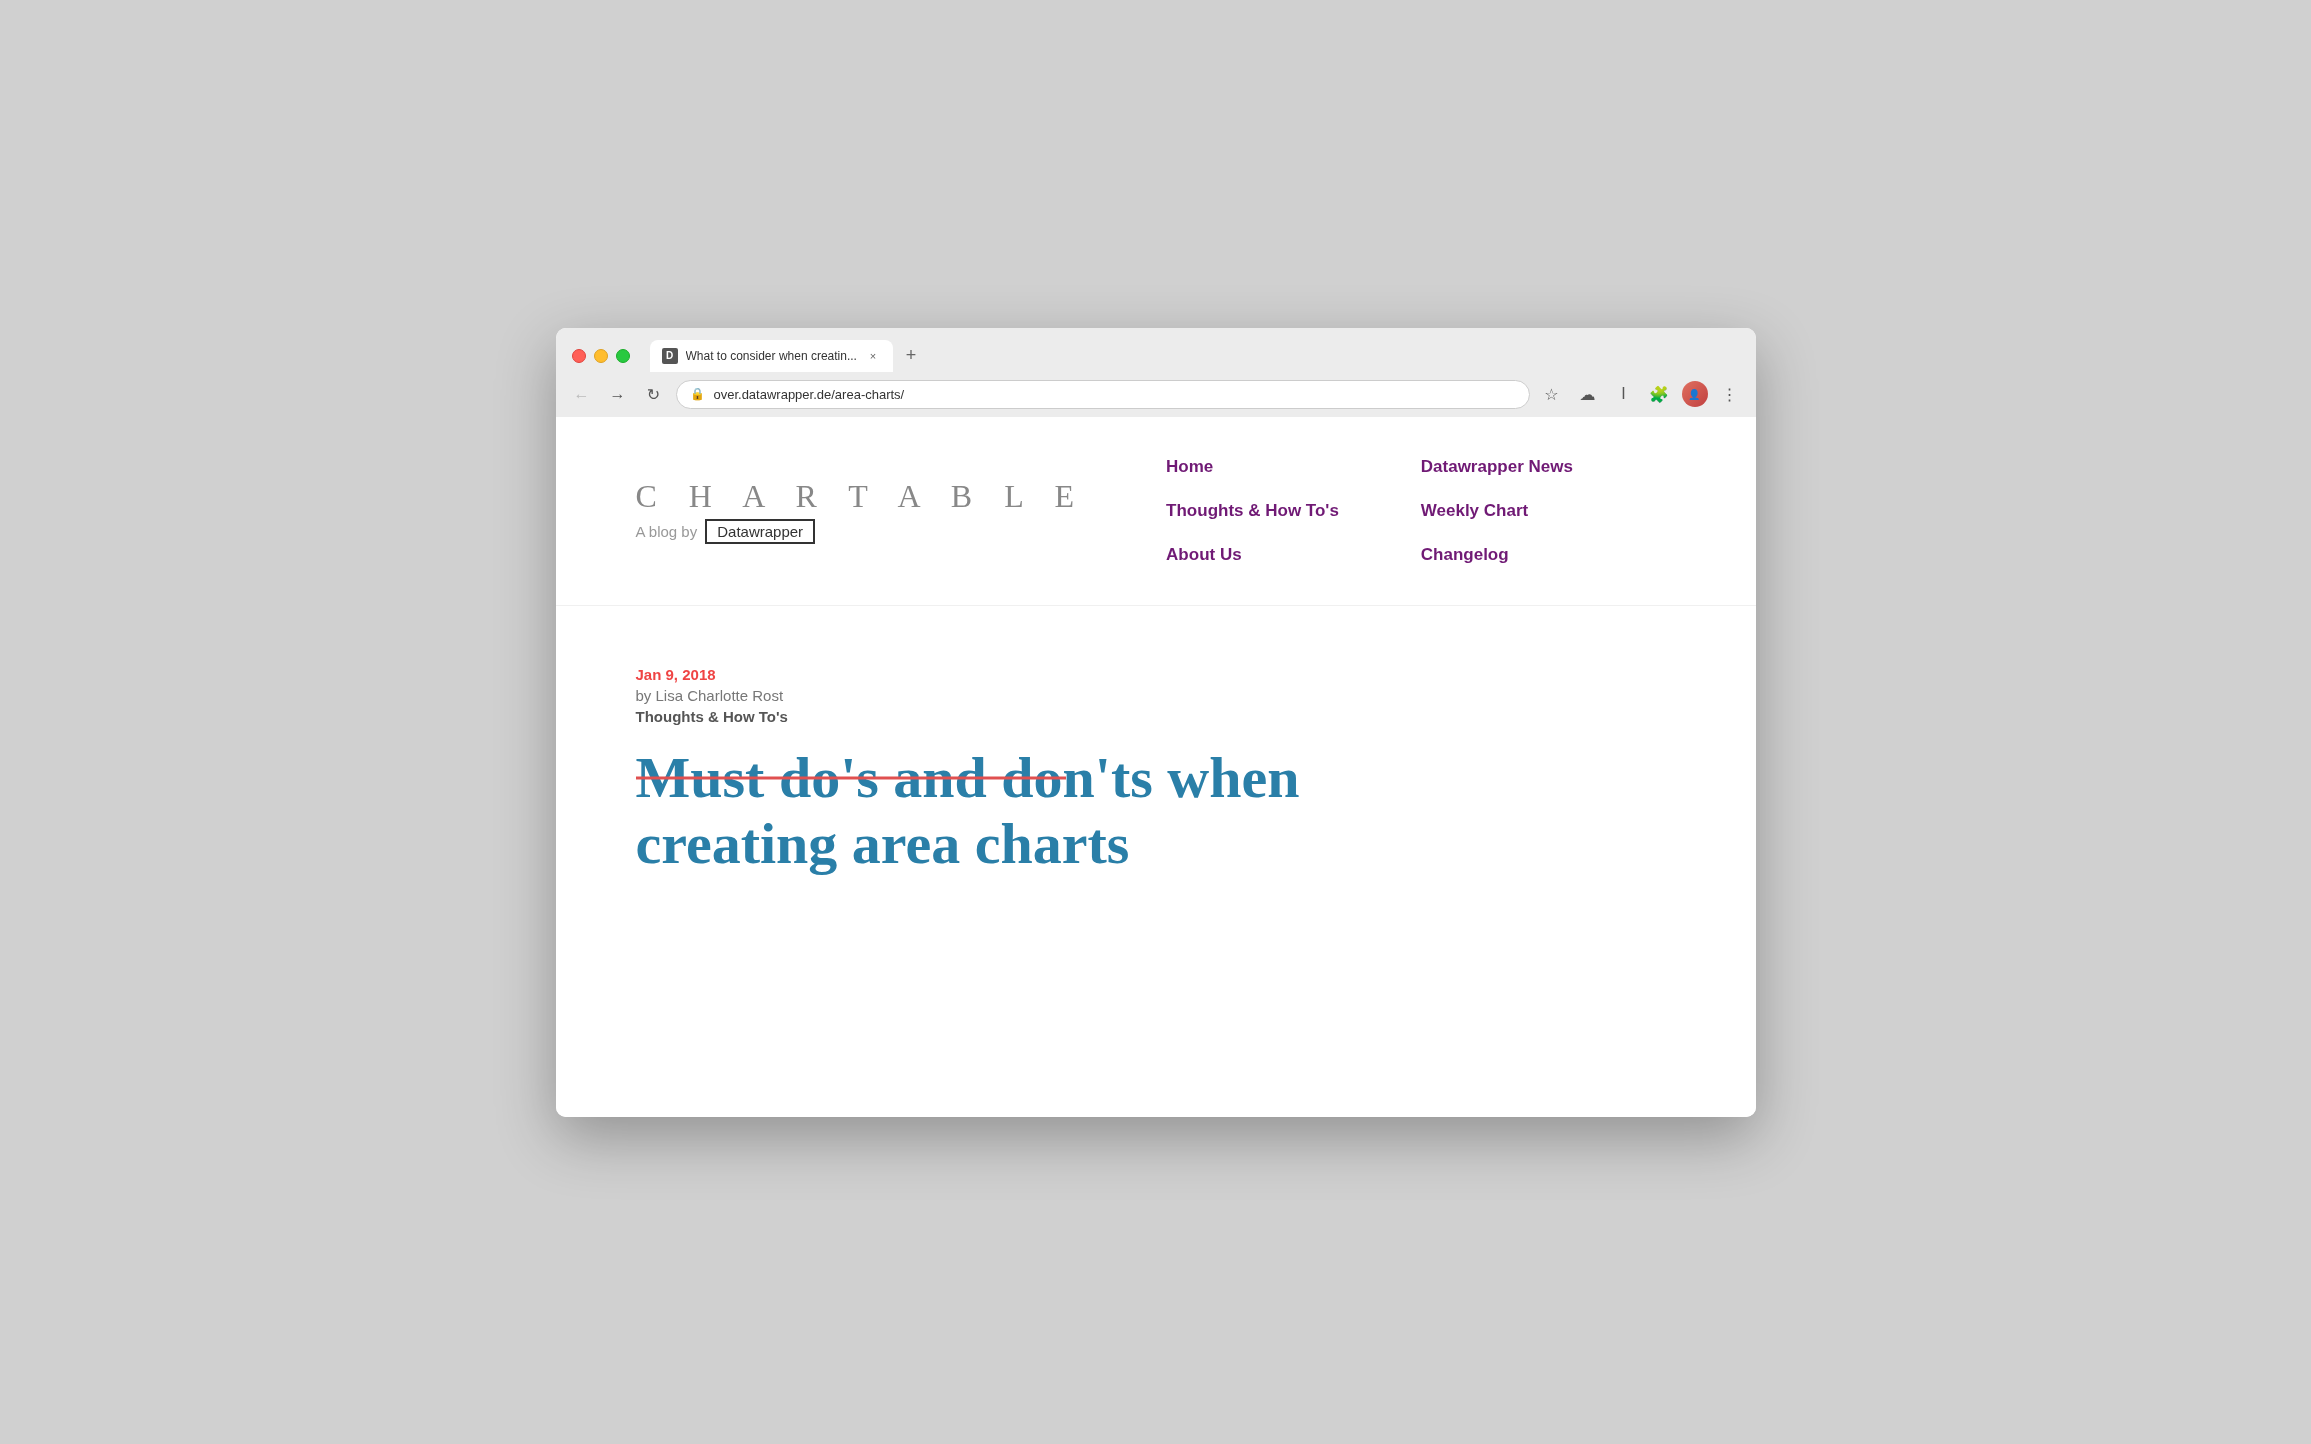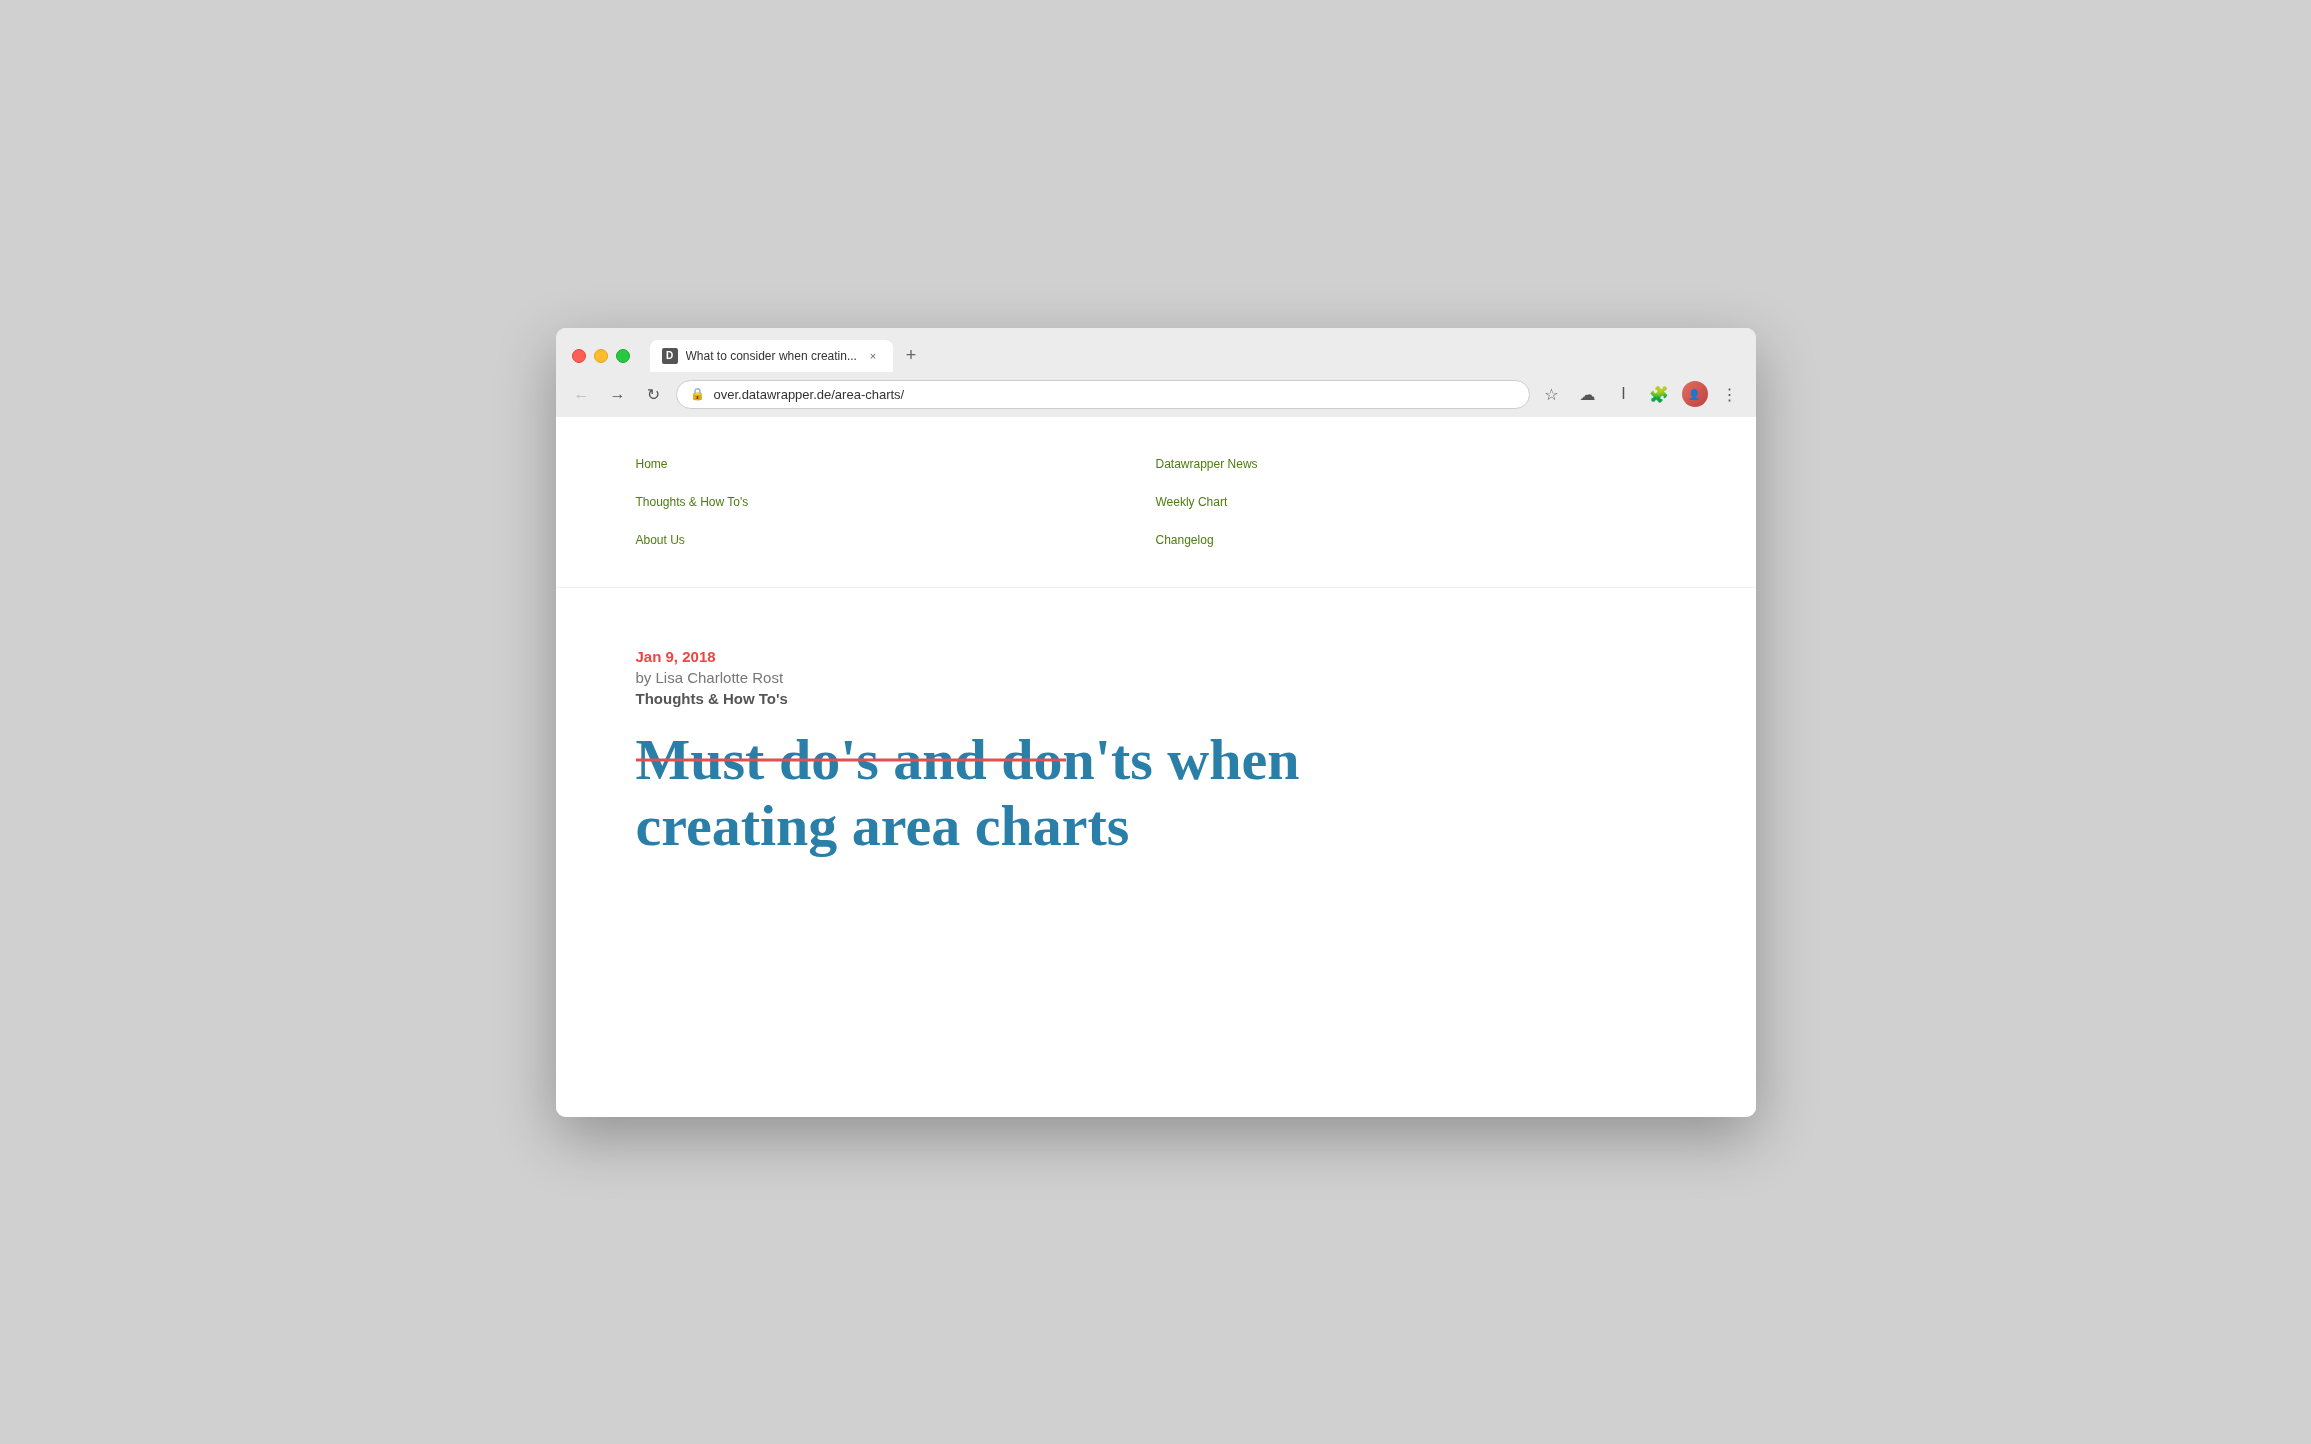--- a/index.html
+++ b/index.html
@@ -239,24 +239,25 @@
     }
 
     .nav-column {
       flex: 1;
       display: flex;
       flex-direction: column;
       gap: 24px;
     }
 
     .nav-item {
-      font-size: 12px;
-      color: #4d7c0f;
+      font-size: 17px;
+      color: #701a75;
       cursor: pointer;
       text-decoration: none;
+      font-weight: bold;
     }
 
     
     .article-content {
       padding: 60px 80px 40px 80px;
       max-width: 900px;
     }
 
     .article-meta {
       margin-bottom: 20px;
@@ -374,20 +375,27 @@
         <div class="toolbar-icon">
           <span>⋮</span>
         </div>
       </div>
     </div>
   </div>
 
   <div class="website-content">
 
     <header class="site-header">
+      <div class="site-logo">
+        <div class="logo-title">C H A R T A B L E</div>
+        <div class="logo-subtitle">
+          <span>A blog by</span>
+          <span class="logo-brand">Datawrapper</span>
+        </div>
+      </div>
 
       <nav class="site-nav">
         <div class="nav-column">
           <a class="nav-item">Home</a>
           <a class="nav-item">Thoughts &amp; How To's</a>
           <a class="nav-item">About Us</a>
         </div>
         <div class="nav-column">
           <a class="nav-item">Datawrapper News</a>
           <a class="nav-item">Weekly Chart</a>

